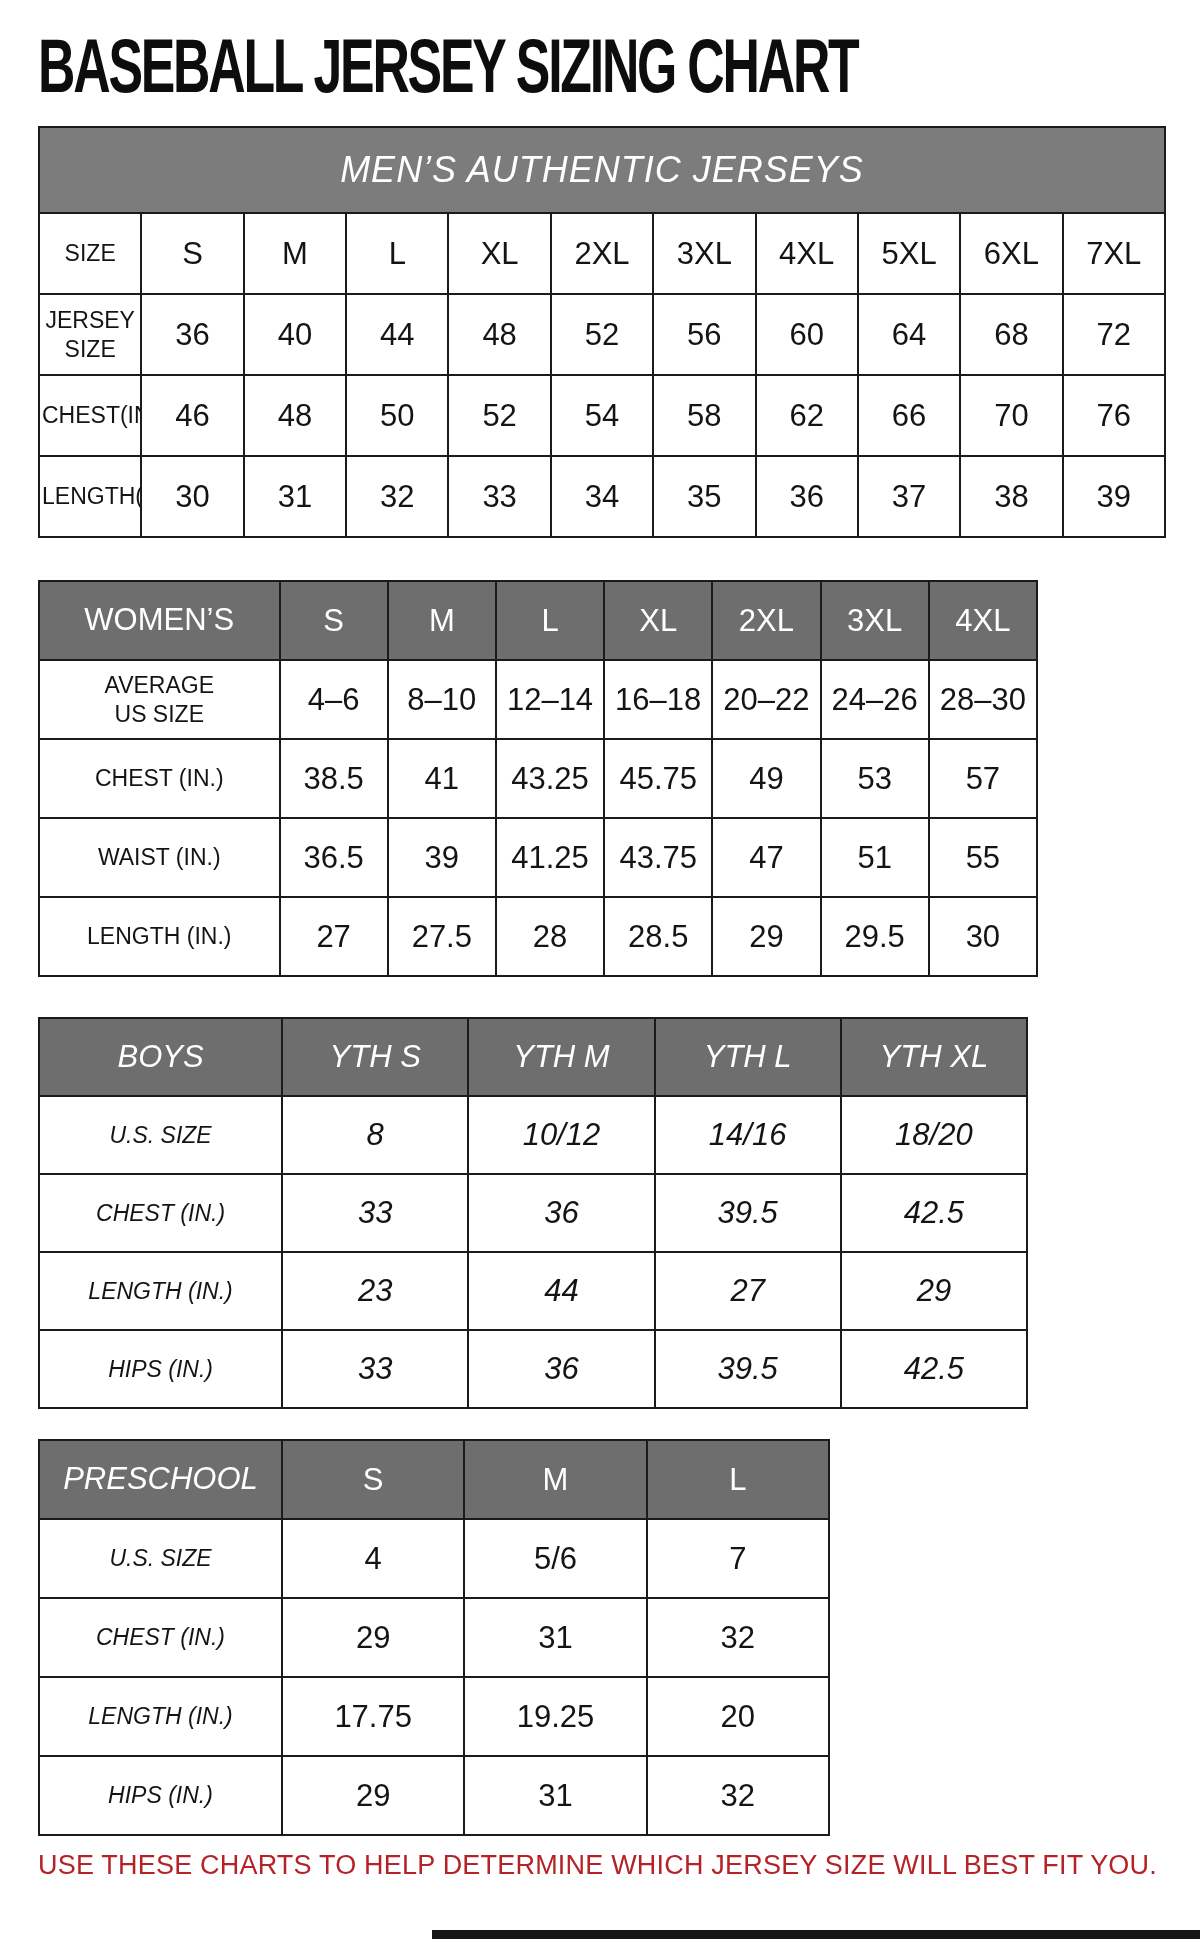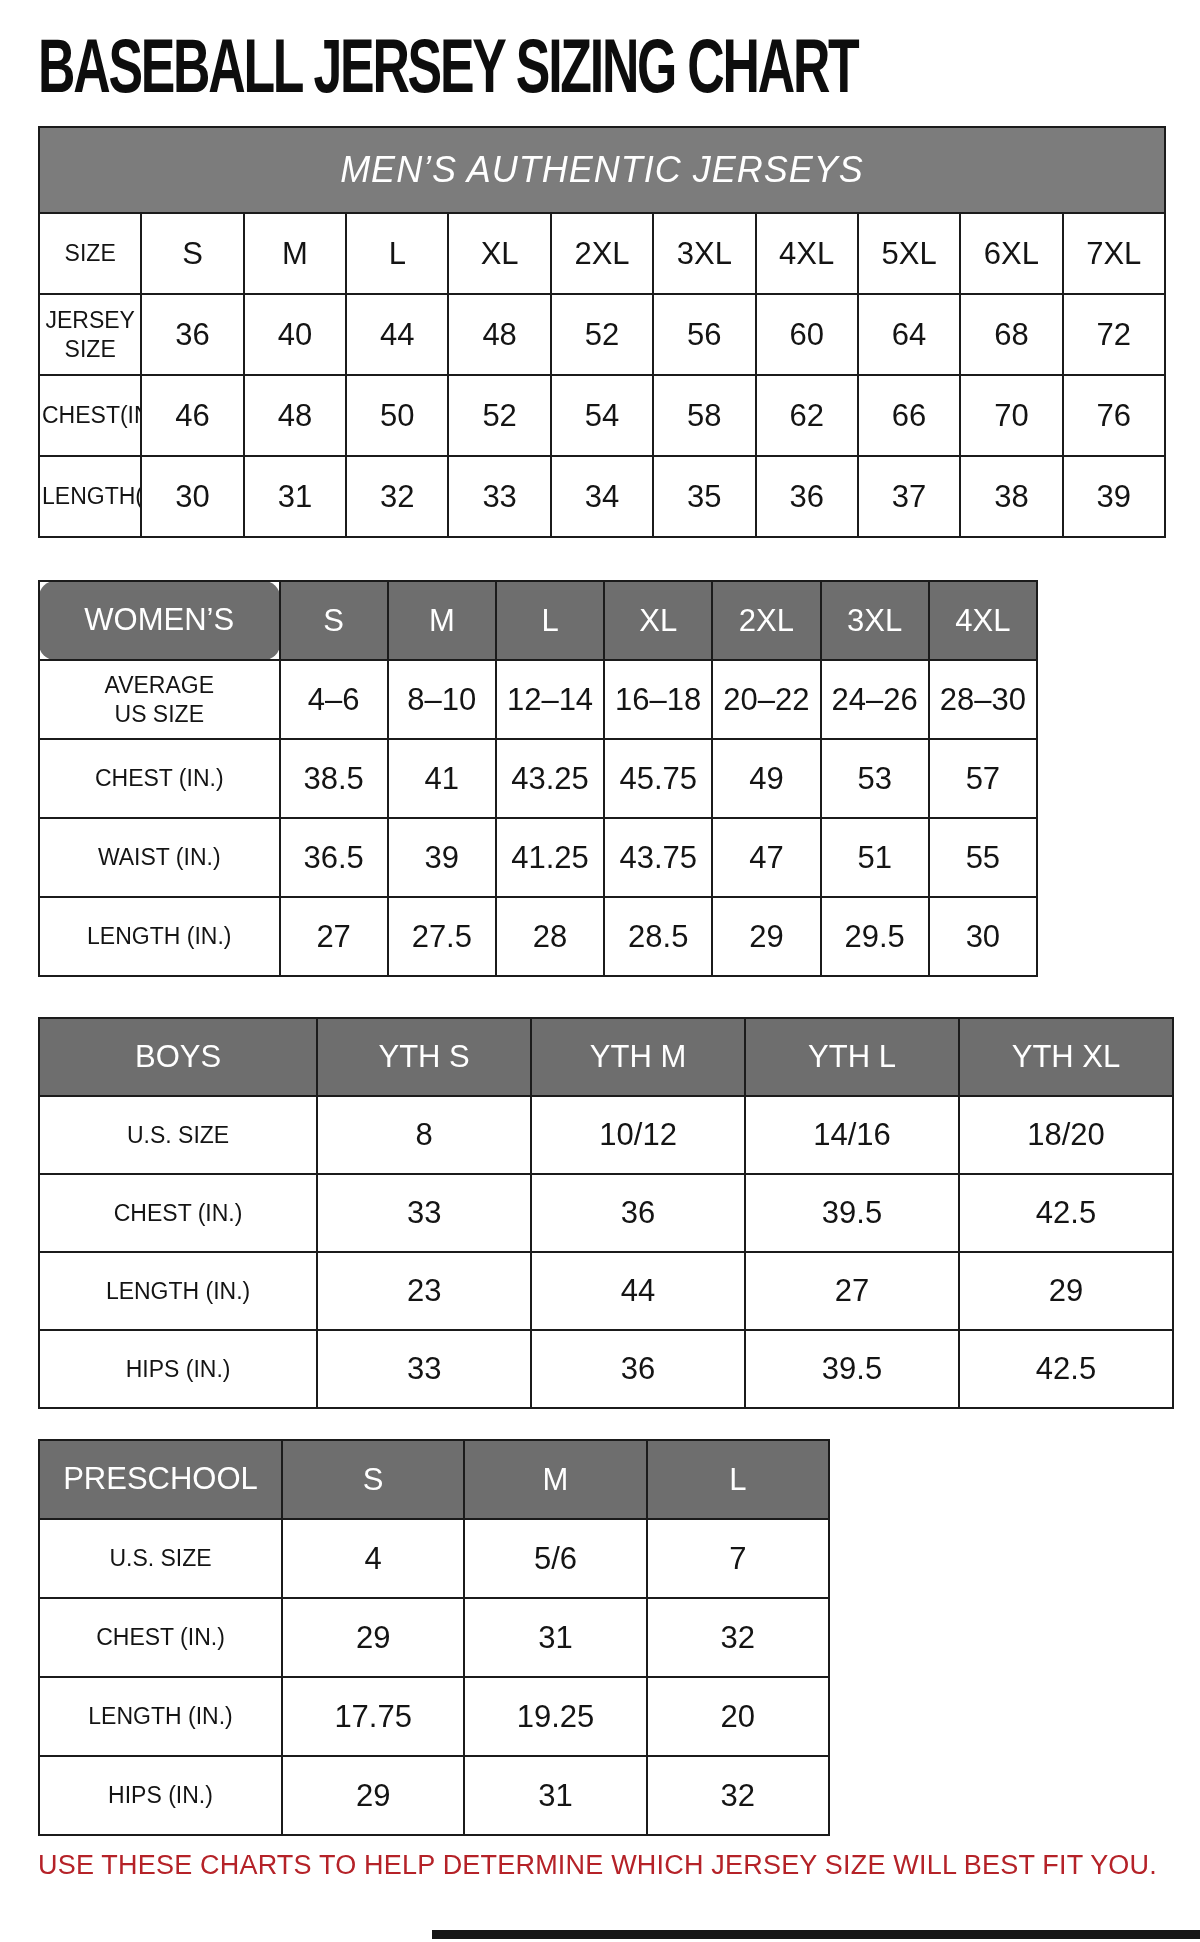--- a/index.html
+++ b/index.html
@@ -53,33 +53,33 @@
   
   .men-wrap{margin-top:22px;}
   .men-wrap table{width:1128px;}
   .men-wrap td{height:79px;}
   .men-wrap td:first-child{width:19%;}
 
   
   .women-wrap{margin-top:42px;}
   .women-wrap table{width:1000px;}
   .women-wrap td{height:77px;}
-  .women-wrap td:first-child{width:23.5%;border-radius:16px;}
+  .women-wrap td:first-child{width:23.5%;}
 
   
   .boys-wrap{margin-top:40px;}
-  .boys-wrap table{width:1136px;}
+  .boys-wrap table{width:990px;font-style:italic;}
   .boys-wrap td{height:76px;}
   .boys-wrap td:first-child{width:24%;}
 
   
   .preschool-wrap{margin-top:30px;}
   .preschool-wrap table{width:792px;}
   .preschool-wrap td{height:77px;}
-  .preschool-wrap td:first-child{width:30%;}
+  .preschool-wrap td:first-child{width:30%;font-style:italic;}
 
   
   .footer{
     margin-top:14px;
     font-size:27px;color:var(--red);
     letter-spacing:0.2px;
     white-space:nowrap;
   }
   .bottom-bar{
     position:absolute;bottom:3px;left:432px;

